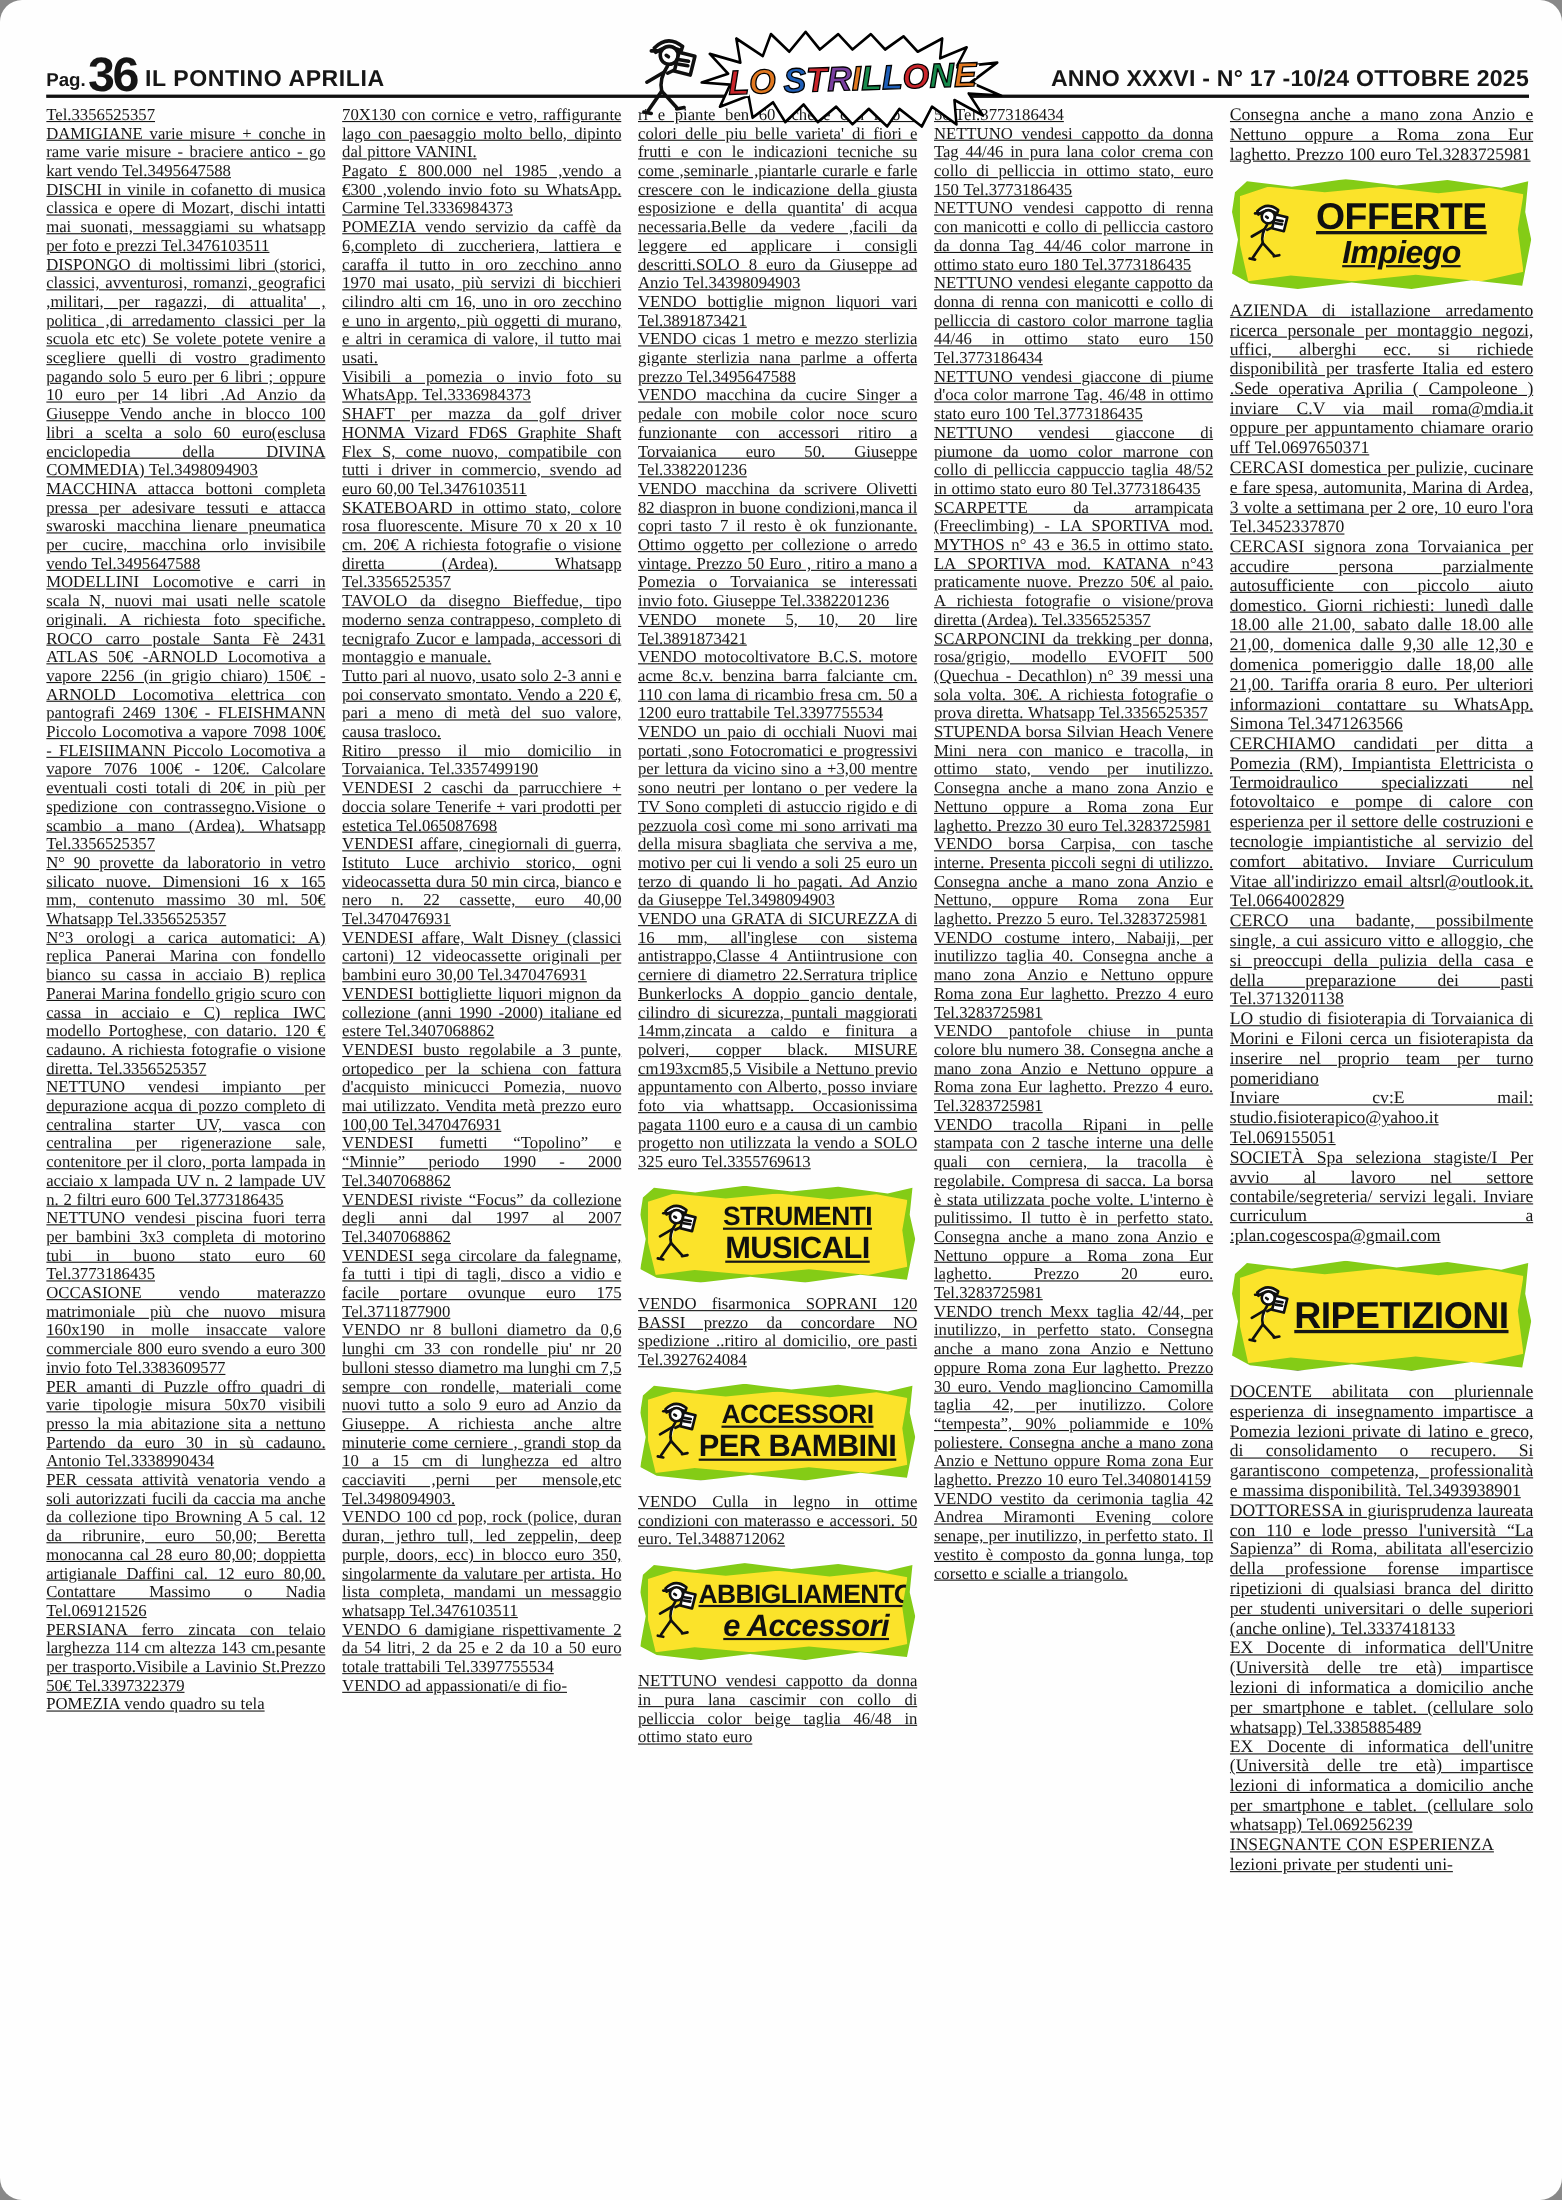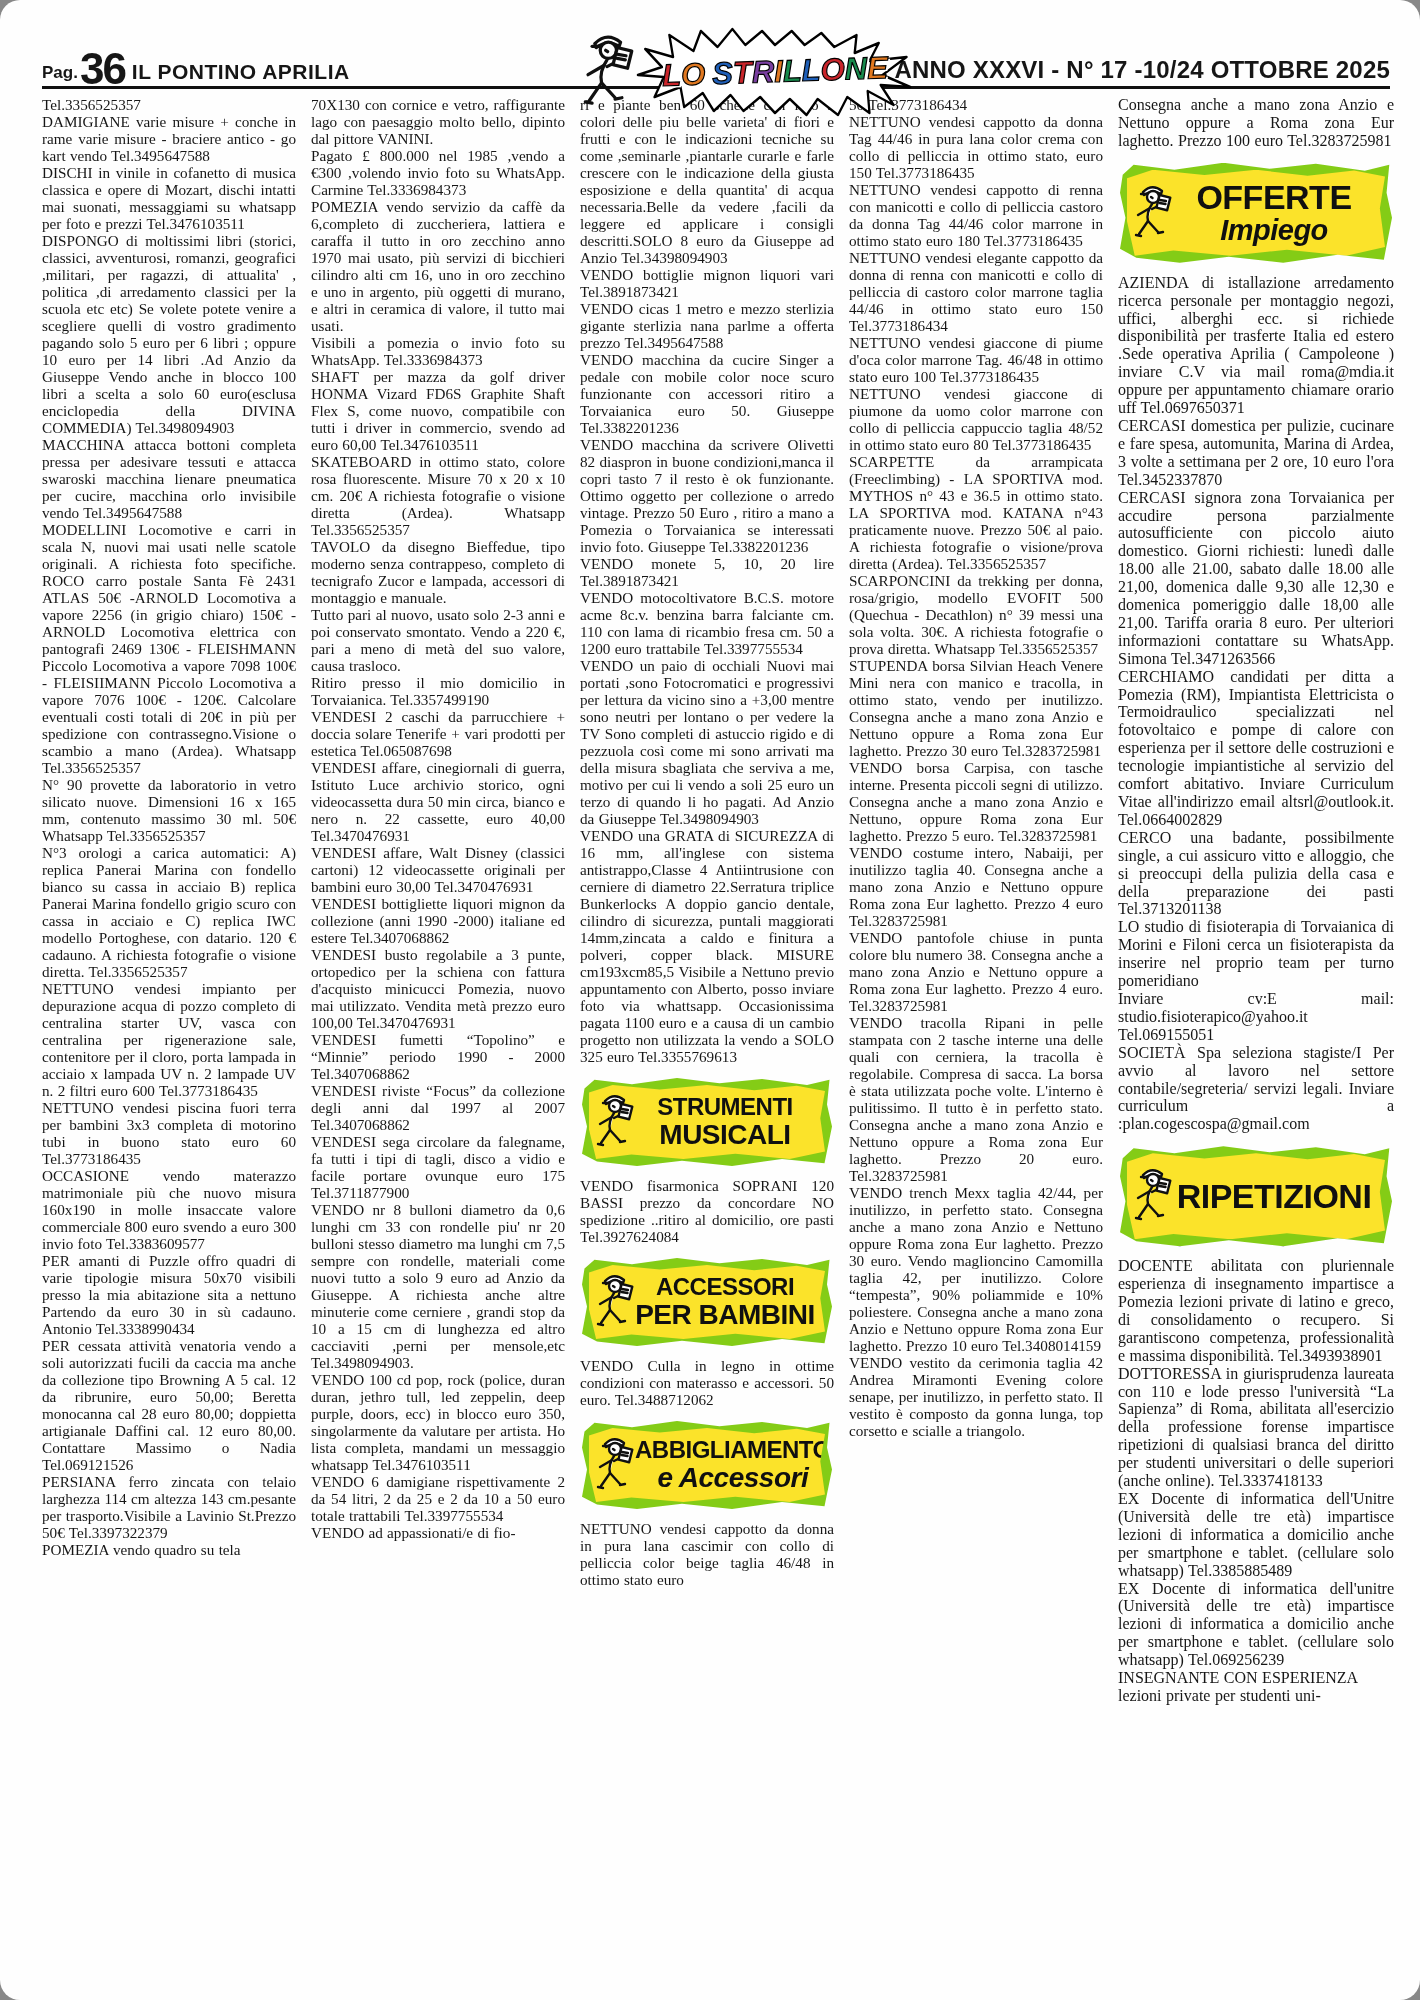--- a/index.html
+++ b/index.html
@@ -6,36 +6,36 @@
   .page{position:relative;width:1420px;height:2000px;margin:0 auto;background:#fefefe;
         overflow:hidden;font-family:"Liberation Serif",serif;color:#161616;border-radius:20px;}
   
   .hdr{position:absolute;left:42px;right:30px;top:34px;height:52px;display:flex;
        justify-content:space-between;align-items:flex-end;
        font-family:"Liberation Sans",sans-serif;font-weight:bold;}
   .hleft{display:flex;align-items:flex-end;}
   .pag{font-size:17px;padding-bottom:3px;}
   .pnum{font-size:44px;line-height:.78;margin:0 7px 0 2px;letter-spacing:-2px;}
   .pname{font-size:21px;letter-spacing:.5px;padding-bottom:2px;}
-  .hright{font-size:24px;padding-bottom:2px;letter-spacing:.2px;}
+  .hright{font-size:21px;padding-bottom:2px;letter-spacing:.2px;}
   .rule{position:absolute;left:42px;right:30px;top:86px;height:3px;background:#101010;}
   
   .logo{position:absolute;top:26px;left:578px;width:340px;height:92px;z-index:5;
         display:flex;align-items:center;}
   .lnewsboy{width:58px;height:84px;flex:0 0 58px;}
   .burst{position:relative;width:278px;height:90px;}
   .burst svg{position:absolute;inset:0;width:100%;height:100%;}
   .ltext{position:absolute;inset:0;display:flex;align-items:center;justify-content:center;
          font-family:"Liberation Sans",sans-serif;font-weight:900;font-style:italic;
          font-size:31px;letter-spacing:0;transform:rotate(-2deg);
          -webkit-text-stroke:1.2px #000;text-shadow:2px 2px 0 #fff;}
   .ltext span{display:inline-block;}
   
   .cols{position:absolute;left:42px;right:26px;top:96px;bottom:8px;display:flex;gap:15px;}
-  .col{flex:1;min-width:0;font-size:15.2px;line-height:17.0px;text-align:justify;overflow:hidden;}
+  .col{flex:1;min-width:0;font-size:15.2px;line-height:17.0px;text-align:justify;overflow:hidden;text-decoration:underline;}
   .col.wide{flex:0 0 276px;font-size:16px;line-height:17.9px;}
   .ad{margin:0;word-spacing:.5px;}
   
   .badge{position:relative;margin:13px 2px 11px;background:#84cc16;padding:7px 7px;
          filter:drop-shadow(3px 4px 0 #1c1c1c);
          clip-path:polygon(1% 12%,5% 2%,20% 7%,38% 0%,55% 6%,72% 1%,90% 8%,99% 2%,
                            98% 30%,100% 55%,97% 97%,80% 92%,60% 100%,40% 94%,22% 100%,
                            6% 95%,0% 86%,2% 55%,0% 30%);}
   .badge-in{background:#fbe32a;min-height:58px;display:flex;align-items:center;
             padding:6px 6px 6px 2px;

